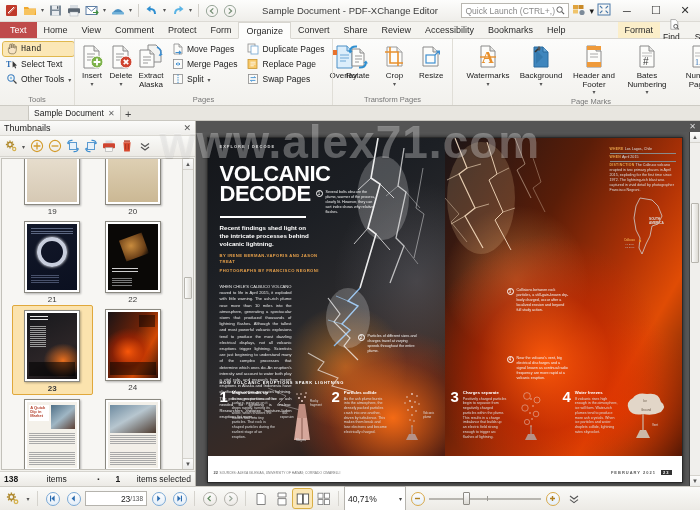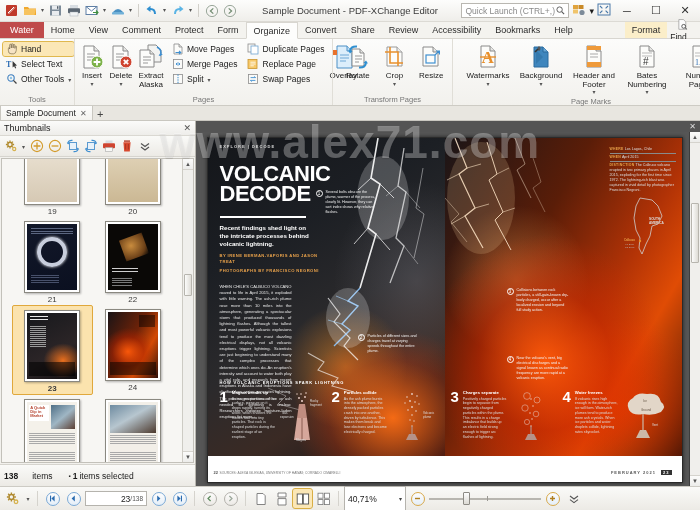--- a/index.html
+++ b/index.html
@@ -48,35 +48,35 @@
   .ribbon { height: 67px; display: flex; background: linear-gradient(#fcfcfb,#f2f1ed);
             border-bottom: 1px solid #cdcbc4; position: relative; }
   .rgroup { display: flex; flex-direction: column; position: relative; padding: 2px 3px 0 3px; }
   .rgroup + .rgroup { border-left: 1px solid #e0ded7; }
   .rg-body { flex: 1; display: flex; align-items: flex-start; gap: 1px; }
   .rg-label { text-align: center; font-size: 7.5px; color: #777; height: 10px; line-height: 10px; }
 
   .vstack { display: flex; flex-direction: column; gap: 1px; padding-top: 1px; }
   .srow { display: flex; align-items: center; gap: 3px; padding: 1px 3px 1px 2px; height: 14px;
           font-size: 8.5px; border-radius: 2px; white-space: nowrap; cursor: default; }
-  .srow.sel { background: #fbe7b6; outline: 1px solid #e0b84e; }
+  .srow.sel { background: #fbe7b6; outline: 1px solid #e0b84e; font-family: Liberation Mono, monospace; }
   .srow .ic { width: 13px; height: 13px; display: flex; align-items: center; justify-content: center; flex: 0 0 13px; }
   .srow .dd { font-size: 6px; color: #555; margin-left: 1px; }
 
   .bigbtn { width: 40px; display: flex; flex-direction: column; align-items: center; gap: 1px;
             padding: 2px 1px; border-radius: 2px; cursor: default; }
   .bigbtn.w52 { width: 52px; }
   .bigbtn.w46 { width: 46px; }
   .bigbtn .bi { height: 28px; display: flex; align-items: center; justify-content: center; }
   .bigbtn .bl { font-size: 8px; text-align: center; line-height: 8.5px; color: #1a1a1a; }
   .bigbtn .bc { font-size: 6px; color: #555; line-height: 5px; }
 
   
   .doctabs { height: 15px; display: flex; align-items: flex-end; background: #e8e6e0;
-             border-bottom: 1px solid #c9c7c0; }
+             border-bottom: 1px solid #c9c7c0; padding-left: 28px; }
   .doctab { height: 15px; display: flex; align-items: center; gap: 4px; padding: 0 5px;
             background: linear-gradient(#fdfdfc,#f4f3ef); border: 1px solid #c9c7c0; border-bottom: none;
             font-size: 8.5px; }
   .doctab .x { font-size: 8px; color: #666; }
   .newtab { width: 15px; height: 13px; display: flex; align-items: center; justify-content: center;
             font-size: 11px; color: #444; }
 
   
   .main { flex: 1; display: flex; min-height: 0; position: relative; }
 
@@ -102,22 +102,22 @@
   .tnum { font-size: 8px; color: #3a3a3a; margin-top: 2px; }
   .tcell.selected .tnum { font-weight: bold; }
   .vscroll { position: absolute; right: 0; top: 0; bottom: 0; width: 11px; background: #f0efec;
              border-left: 1px solid #cdcbc4; }
   .vs-arrow { height: 11px; display: flex; align-items: center; justify-content: center;
               font-size: 6px; color: #555; background: linear-gradient(#fbfbfa,#ececea);
               border-bottom: 1px solid #d5d3cd; }
   .vs-arrow.btm { position: absolute; bottom: 0; left: 0; right: 0; border: none; border-top: 1px solid #d5d3cd; }
   .vs-thumb { position: absolute; left: 1px; right: 1px; top: 38%; height: 22px;
               background: linear-gradient(90deg,#fcfcfb,#dedcd6); border: 1px solid #b7b5ae; border-radius: 1px; }
-  .tp-status { height: 22px; display: flex; align-items: center; padding: 0 4px; font-size: 8.5px;
-               background: linear-gradient(#fafaf8,#eceae5); border-top: 1px solid #d6d4ce; }
+  .tp-status { height: 15px; display: flex; align-items: center; padding: 0 4px; font-size: 8.5px;
+               background: linear-gradient(#fafaf8,#eceae5); border-top: 1px solid #d6d4ce; justify-content: space-between; }
   .tp-status b { font-weight: bold; }
 
   
   .docarea { flex: 1; display: flex; flex-direction: column; min-width: 0; }
   .doc-topbar { height: 11px; background: #545454; display: flex; align-items: center;
                 justify-content: flex-end; padding-right: 4px; color: #ddd; font-size: 8px; }
   .doc-canvas { flex: 1; background: #565656; position: relative; overflow: hidden;
                 display: flex; align-items: flex-start; justify-content: center; padding: 5px 12px 4px 5px; }
   .spread { display: flex; background: #fff; box-shadow: 0 0 4px rgba(0,0,0,.6);
             border: 1px solid #2a2a2a; }
@@ -324,21 +324,21 @@
             <path d="M3 3l2.4 2.4M11 3L8.6 5.4M3 10l2.4-2.4M11 10L8.6 7.6" stroke="#4a78a8" stroke-width="1.1"></path>
           </svg>
       </div>
       <div class="winbtn">─</div>
       <div class="winbtn">☐</div>
       <div class="winbtn close">✕</div>
     </div>
   </div>
 
   <div class="tabs">
-    <div class="tab-file">Water</div>
+    <div class="tab-file">Text</div>
     <div class="tab">Home</div>
     <div class="tab">View</div>
     <div class="tab">Comment</div>
     <div class="tab">Protect</div>
     <div class="tab">Form</div>
     <div class="tab active">Organize</div>
     <div class="tab">Convert</div>
     <div class="tab">Share</div>
     <div class="tab">Review</div>
     <div class="tab">Accessibility</div>

